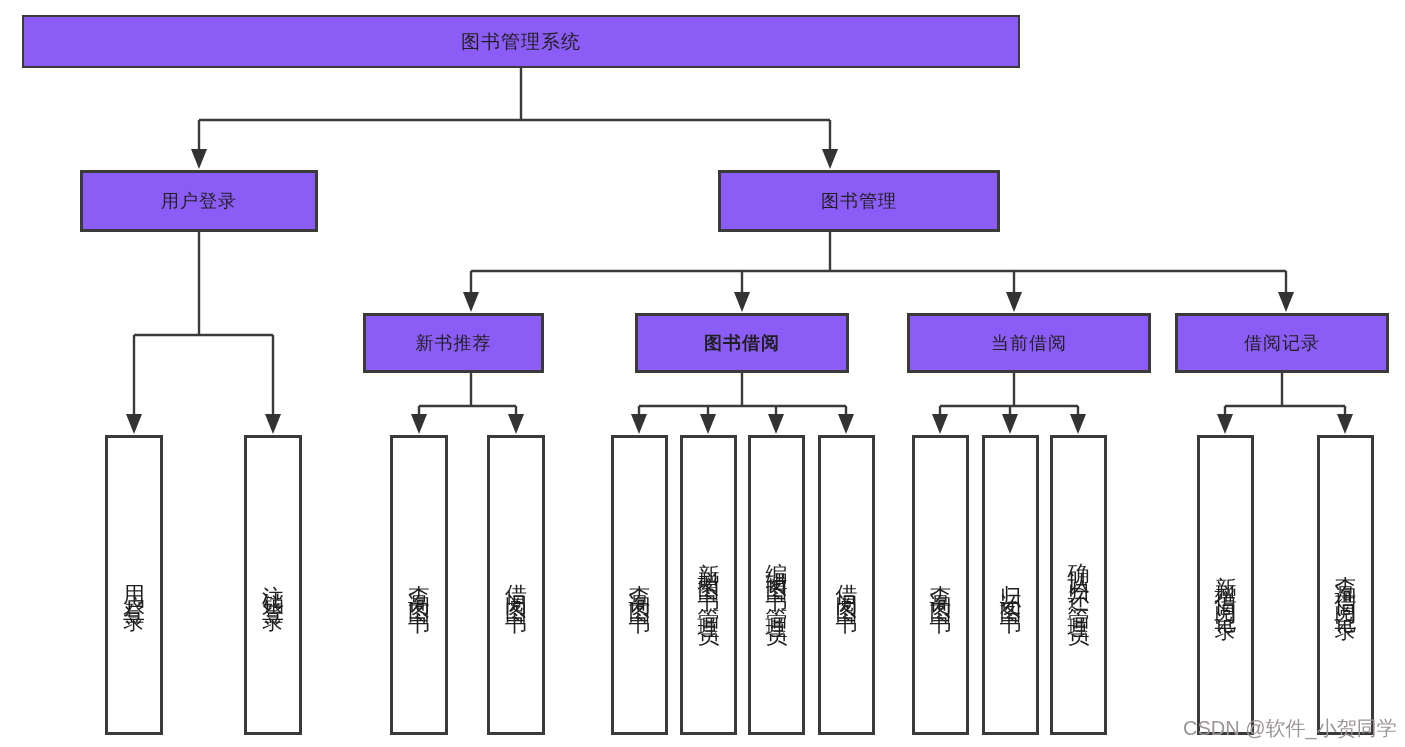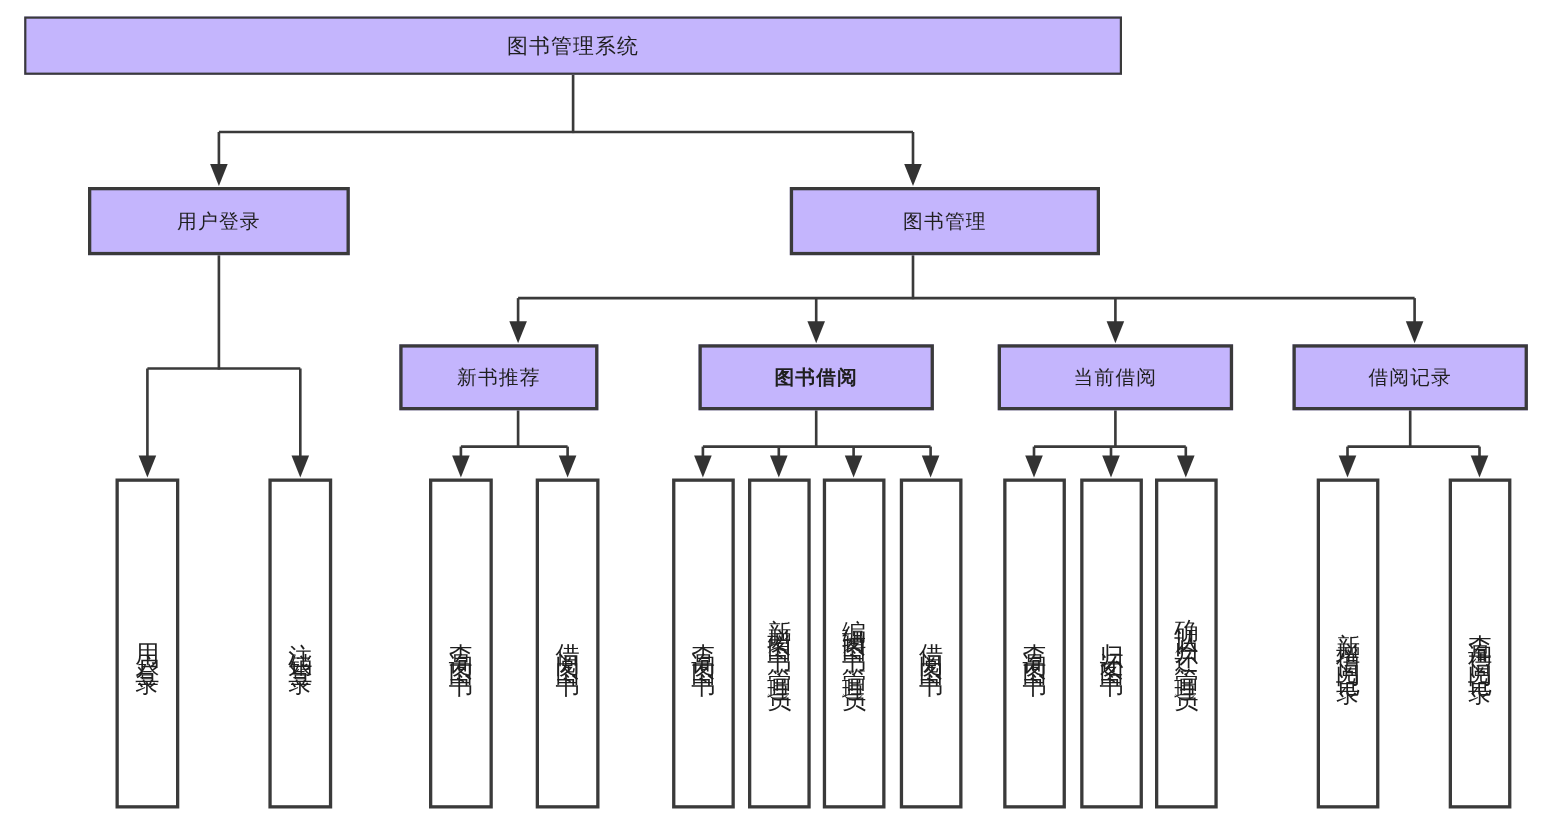--- a/index.html
+++ b/index.html
@@ -1,20 +1,20 @@
 <!DOCTYPE html>
 <html><head>
 <meta charset="utf-8">
 <style>
   html,body{margin:0;padding:0;background:#ffffff;}
   body{font-family:"Liberation Sans","DejaVu Sans",sans-serif;color:#222;}
   .stage{position:relative;width:1405px;height:747px;background:#fff;overflow:hidden;}
   .connectors{position:absolute;left:0;top:0;z-index:0;}
   .hnode{
-    position:absolute;box-sizing:border-box;background:#c4b5fd;
+    position:absolute;box-sizing:border-box;background:#8b5cf6;
     border:3px solid #3a3a3a;display:flex;align-items:center;justify-content:center;
     font-size:18px;color:#1f1f1f;z-index:1;letter-spacing:1px;white-space:nowrap;
   }
   .root{border-width:2.5px;font-size:19px;}
   .leaf{
     position:absolute;top:435px;width:57px;height:300px;box-sizing:border-box;
     background:#fff;border:3px solid #3a3a3a;z-index:1;
     writing-mode:vertical-rl;text-orientation:mixed;
     display:flex;align-items:center;justify-content:center;
     font-size:22px;letter-spacing:9px;color:#1f1f1f;line-height:1;
@@ -95,35 +95,36 @@
     </g>
   </svg>
 
   <div class="hnode root" style="left:22px;top:15px;width:998px;height:53px;">图书管理系统</div>
 
   <div class="hnode" style="left:80px;top:170px;width:238px;height:62px;">用户登录</div>
   <div class="hnode" style="left:718px;top:170px;width:282px;height:62px;">图书管理</div>
 
   <div class="hnode" style="left:363px;top:313px;width:181px;height:60px;">新书推荐</div>
   <div class="hnode" style="left:635px;top:313px;width:214px;height:60px;font-weight:bold;">图书借阅</div>
-  <div class="hnode" style="left:907px;top:313px;width:214px;height:60px;">当前借阅</div>
+  <div class="hnode" style="left:907px;top:313px;width:244px;height:60px;">当前借阅</div>
   <div class="hnode" style="left:1175px;top:313px;width:214px;height:60px;">借阅记录</div>
 
   <div class="leaf" style="left:105px;width:58px;">用户登录</div>
   <div class="leaf" style="left:244px;width:58px;">注销登录</div>
 
   <div class="leaf" style="left:390px;width:58px;">查询图书</div>
   <div class="leaf" style="left:487px;width:58px;">借阅图书</div>
 
   <div class="leaf" style="left:611px;width:57px;">查询图书</div>
   <div class="leaf" style="left:680px;width:57px;">新增图书（管理员）</div>
   <div class="leaf" style="left:748px;width:57px;">编辑图书（管理员）</div>
   <div class="leaf" style="left:818px;width:57px;">借阅图书</div>
 
   <div class="leaf" style="left:912px;width:57px;">查询图书</div>
   <div class="leaf" style="left:982px;width:57px;">归还图书</div>
   <div class="leaf" style="left:1050px;width:57px;">确认归还（管理员）</div>
 
   <div class="leaf" style="left:1197px;width:57px;">新增借阅记录</div>
   <div class="leaf" style="left:1317px;width:57px;">查询借阅记录</div>
 
+  <div class="watermark">CSDN @软件_小贺同学</div>
 
 </div>
 
 </body></html>

